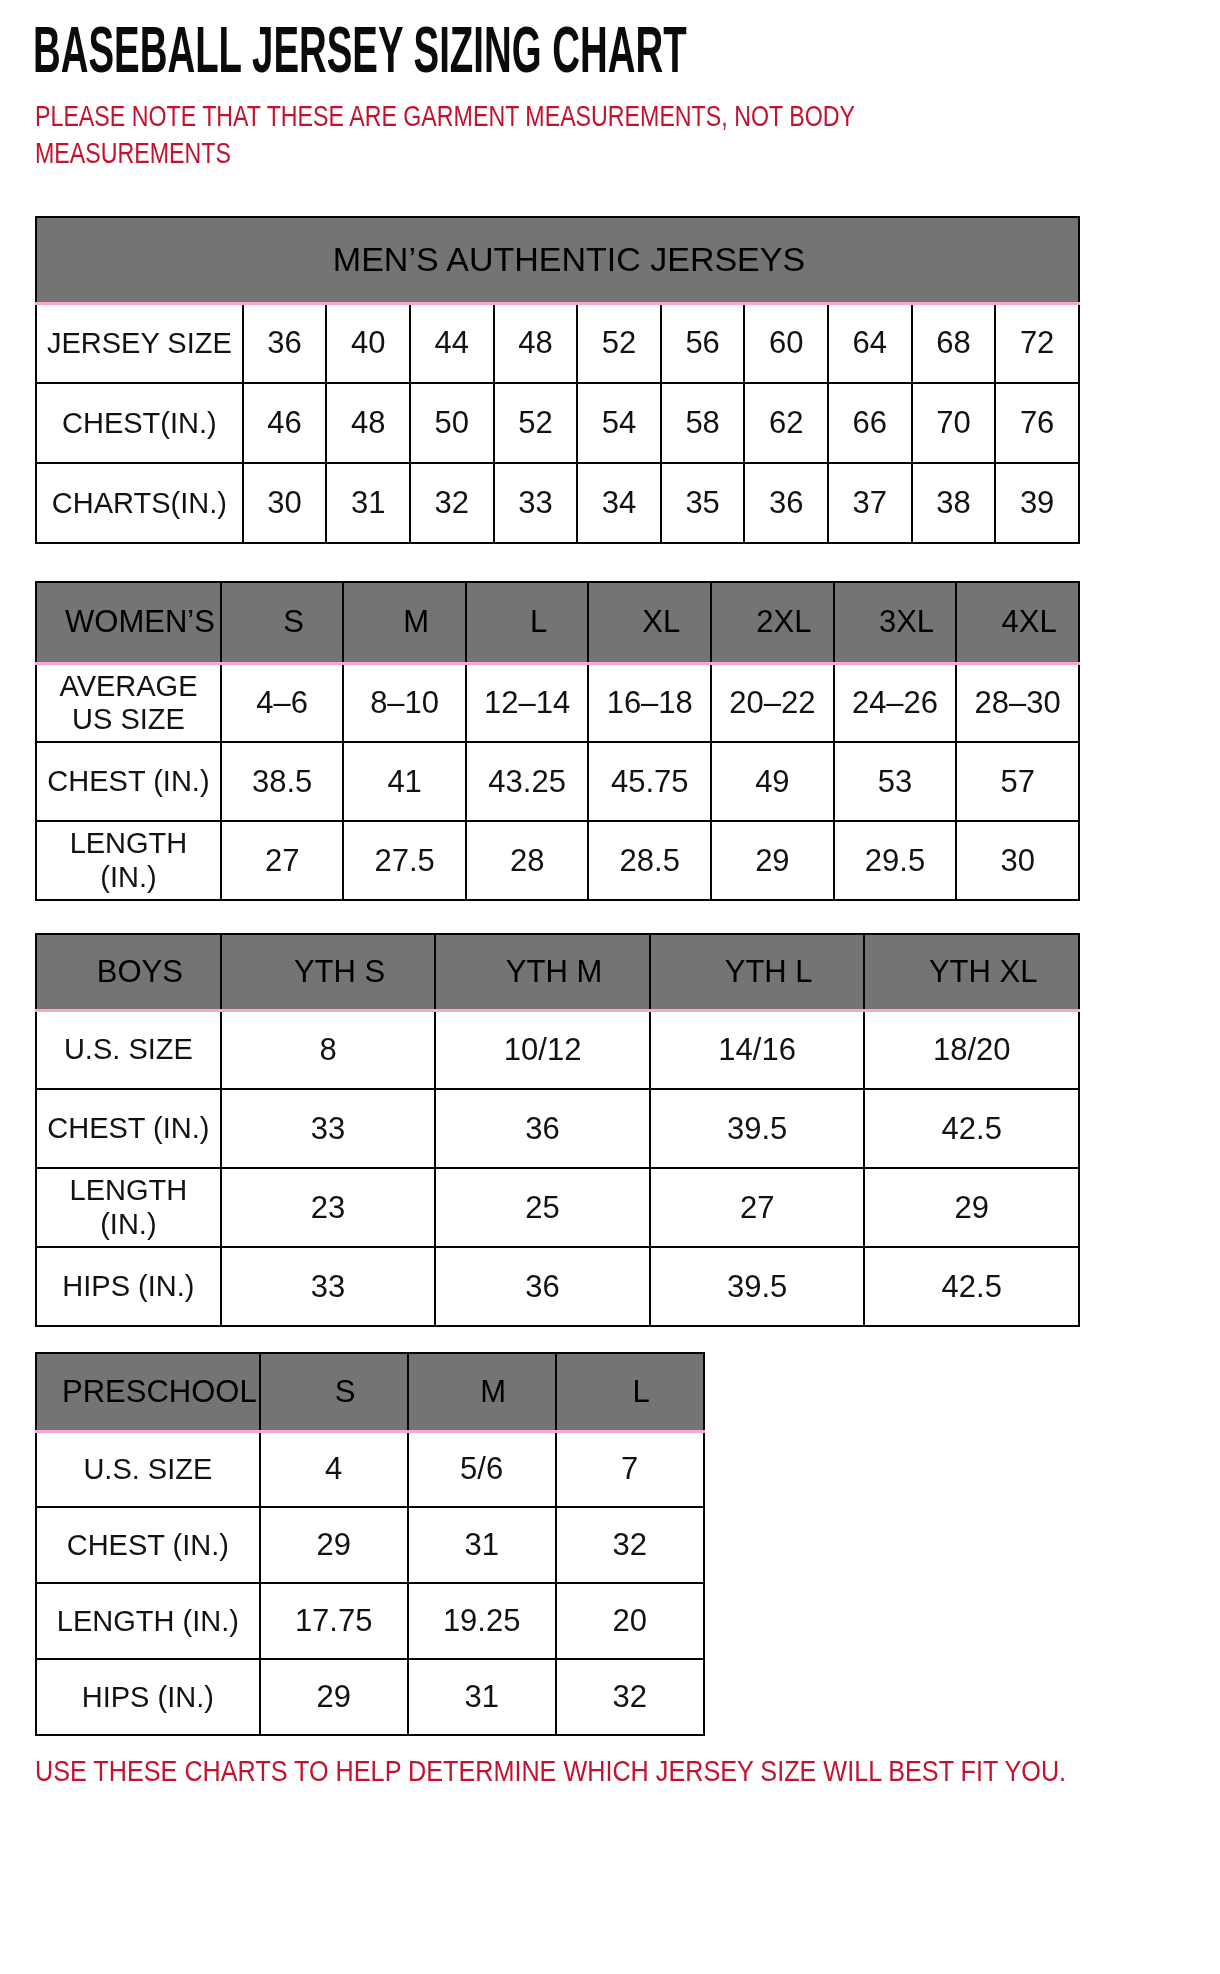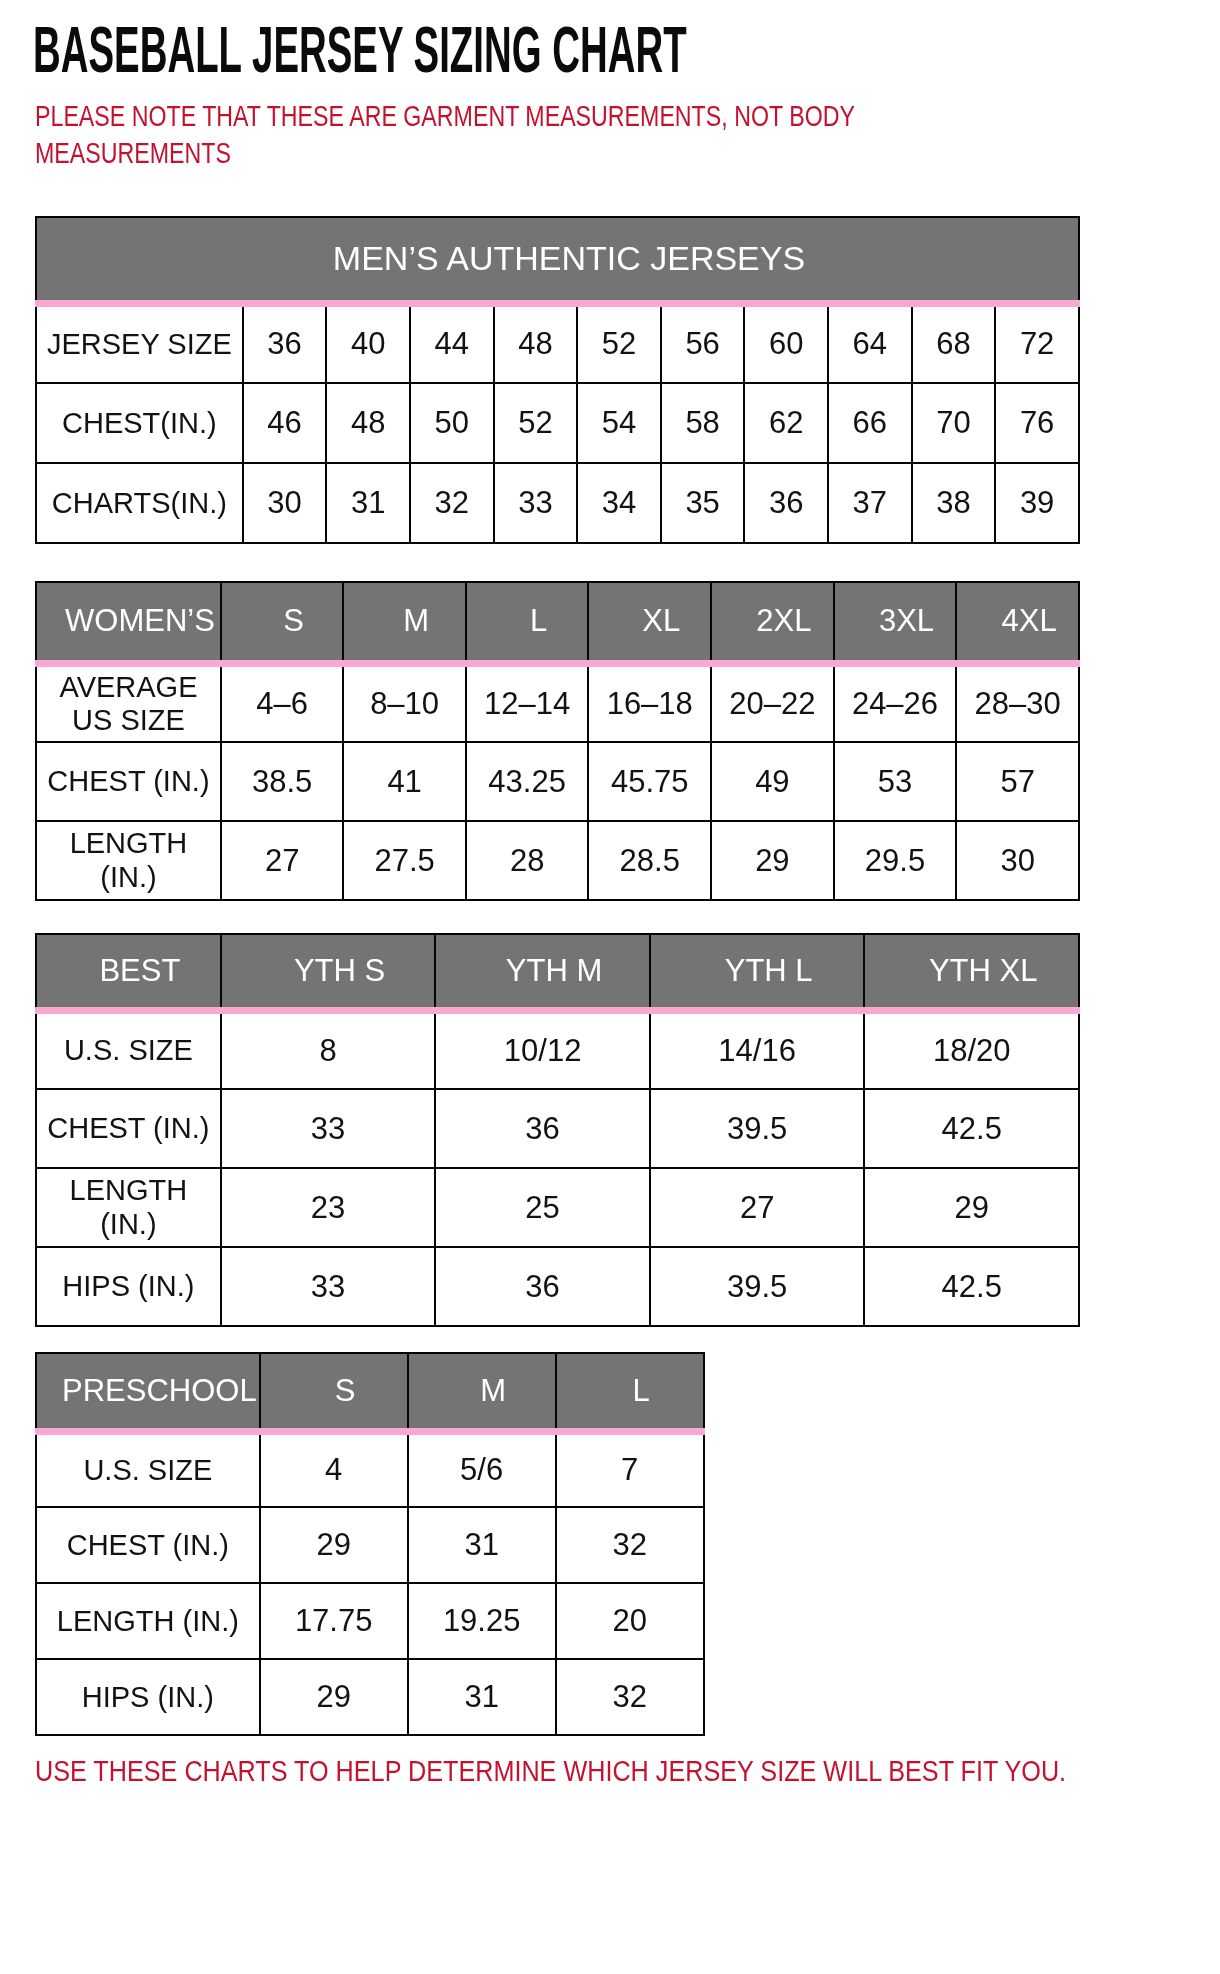--- a/index.html
+++ b/index.html
@@ -45,22 +45,22 @@
   table.sizing td, table.sizing th {
     border: 2px solid #050505;
     text-align: center;
     vertical-align: middle;
     padding: 0 2px;
     overflow: hidden;
     font-weight: 400;
   }
   table.sizing thead th {
     background: #747474;
-    color: #ffffff;
-    border-bottom: 7px solid #f9a8d4;
+    color: #000000;
+    border-bottom: 3px solid #f9a8d4;
     padding-left: 25px;
   }
   .mens-header { font-size: 34px; }
   th.col-head { font-size: 31px; }
   td.row-label { font-size: 29px; white-space: pre-line; line-height: 1.15; }
   td.val { font-size: 31px; }
 
   table.mens { margin-top: 44px; }
   table.mens thead tr { height: 86px; }
   table.mens tbody tr { height: 80px; }
@@ -219,21 +219,21 @@
   <table class="sizing boys">
     <colgroup>
       <col style="width:185px">
         <col style="width:215px">
         <col style="width:215px">
         <col style="width:215px">
         <col style="width:215px">
     </colgroup>
     <thead>
       <tr>
-        <th class="col-head">BEST</th>
+        <th class="col-head">BOYS</th>
         <th class="col-head">YTH S</th>
         <th class="col-head">YTH M</th>
         <th class="col-head">YTH L</th>
         <th class="col-head">YTH XL</th>
       </tr>
     </thead>
     <tbody>
       <tr>
         <td class="row-label">U.S. SIZE</td>
         <td class="val">8</td>

